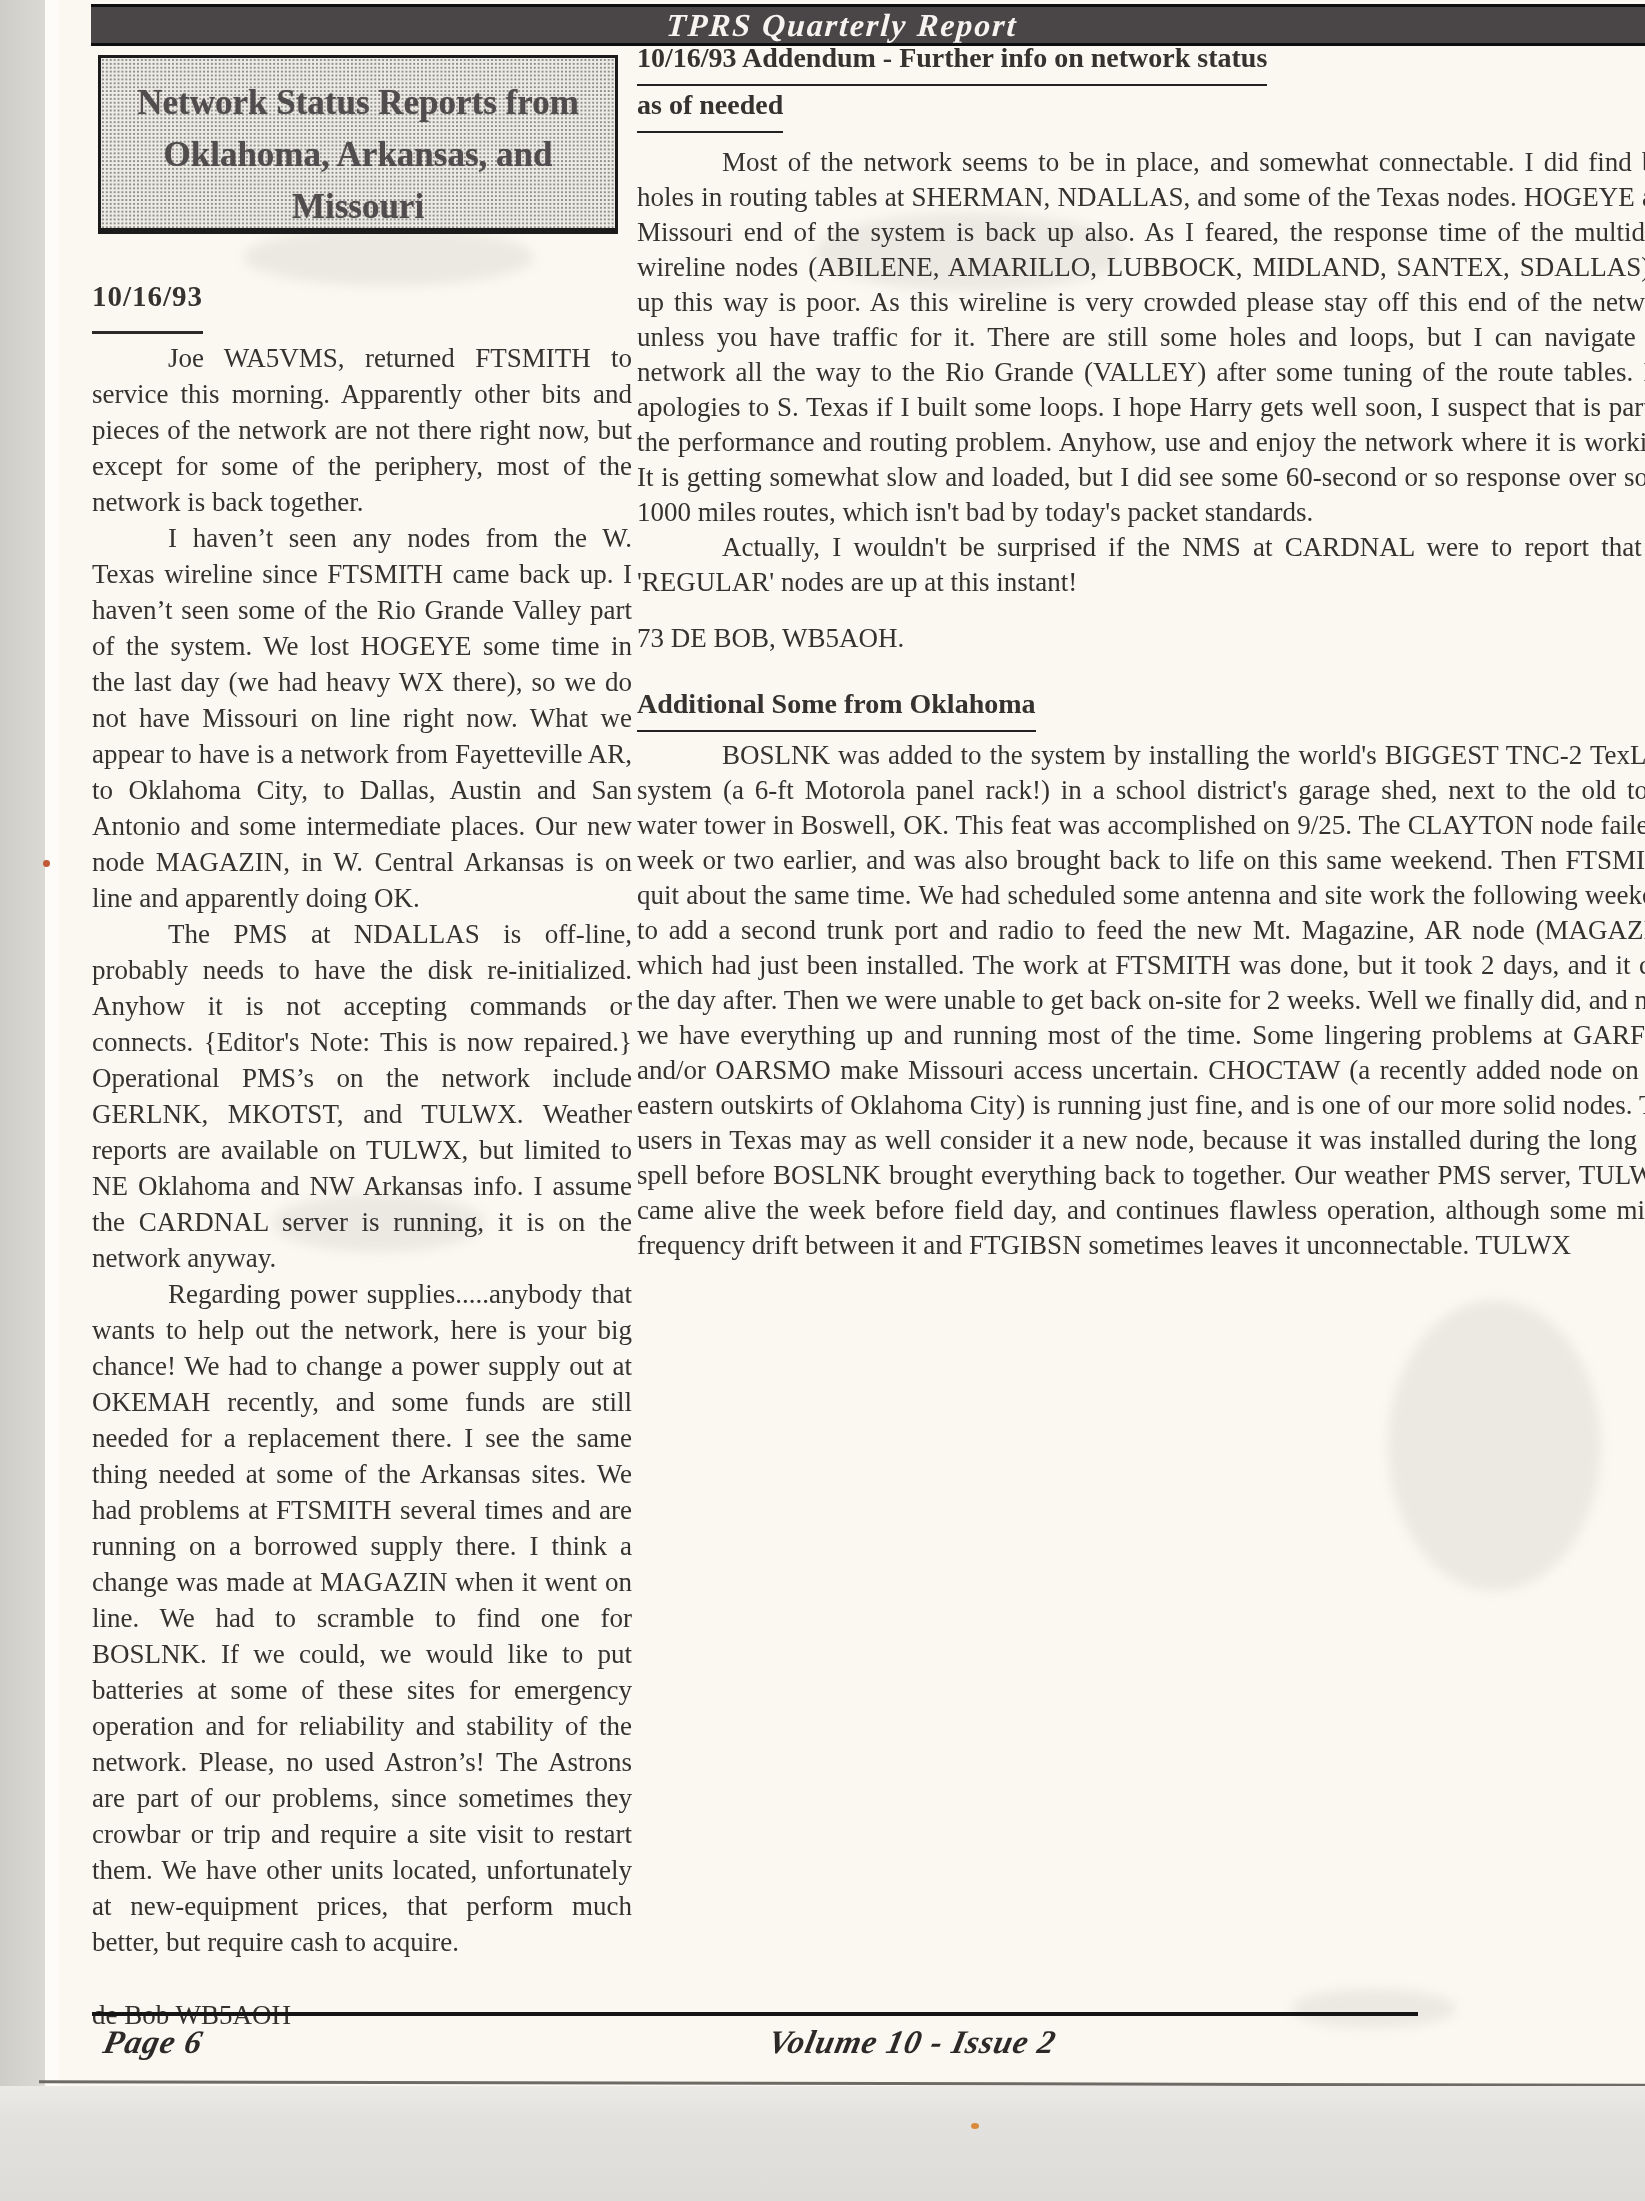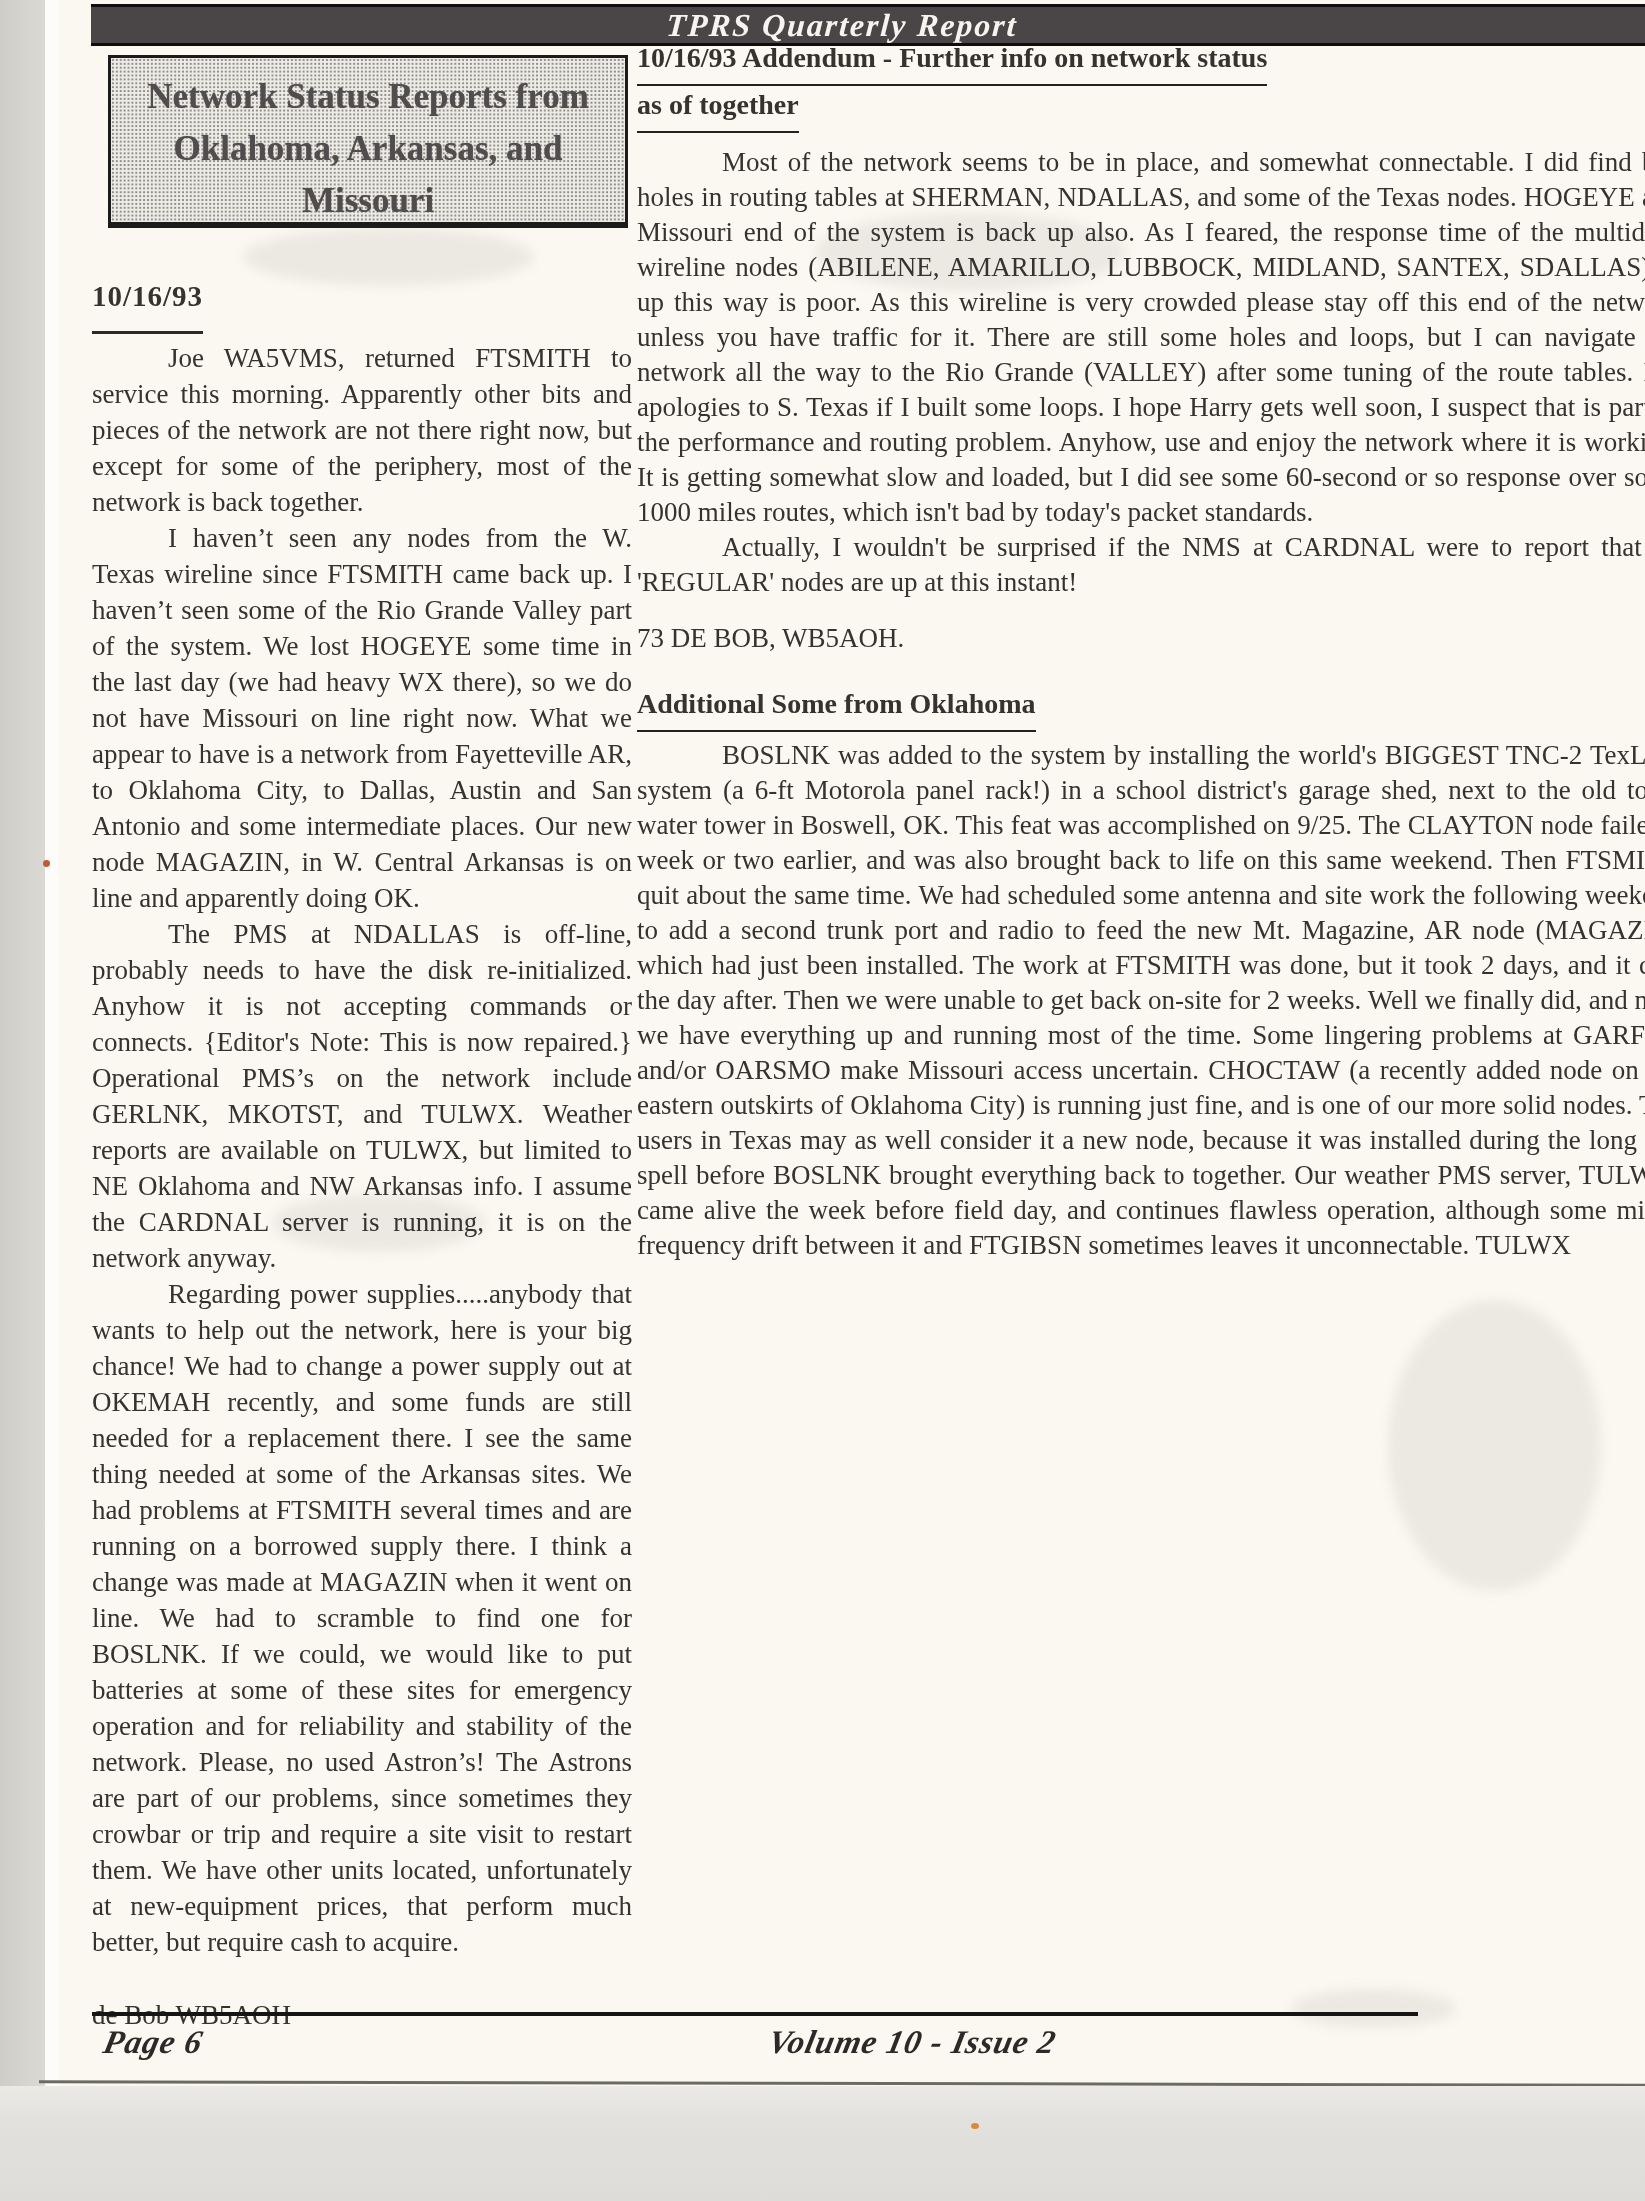--- a/index.html
+++ b/index.html
@@ -13,22 +13,22 @@
                background:linear-gradient(to bottom,#eceae6 0%,#e3e1dd 30%,#dedcd8 100%);}
   .edge-bottom-line{position:absolute;left:39px;top:2082px;width:1607px;height:2.9px;
                     background:#6d6a66;transform:rotate(0.12deg);}
   
   .masthead{position:absolute;left:91px;top:3.9px;width:1555px;height:36px;background:#4a4647;
             border-top:3.9px solid #0e0e0e;border-bottom:3.9px solid #0e0e0e;}
   .masthead-title{position:absolute;left:0;right:53px;top:0;height:36px;line-height:36px;
                   text-align:center;color:#f6f4f0;font-size:32px;font-style:italic;font-weight:bold;
                   letter-spacing:1.9px;transform:skewX(-4deg);}
   
-  .title-box{position:absolute;left:108px;top:55px;width:514px;height:151px;
-             border:3.9px solid #1b1b1b;border-bottom-width:6.8px;padding-top:13px;
+  .title-box{position:absolute;left:98px;top:55px;width:514px;height:151px;
+             border:3.9px solid #1b1b1b;border-bottom-width:6.8px;padding-top:19px;
              background-color:#edebe5;
              background-image:radial-gradient(circle, rgba(70,68,66,0.55) 1px, rgba(0,0,0,0) 1.4px);
              background-size:3.9px 3.9px;}
   .title-box-text{font-size:35px;font-weight:bold;line-height:52px;text-align:center;
                   color:#514d4f;text-shadow:0 0 1px rgba(80,77,79,0.6);}
   
   .col-left{position:absolute;left:92px;top:278px;width:540px;
             font-size:27px;line-height:36px;text-align:justify;}
   .col-right{position:absolute;left:637px;top:39px;width:1044px;
              font-size:27px;line-height:35px;text-align:justify;}
@@ -78,21 +78,21 @@
     <p>Joe WA5VMS, returned FTSMITH to service this morning.  Apparently other bits and pieces of the network are not there right now, but except for some of the periphery, most of the network is back together.</p>
     <p>I haven’t seen any nodes from the W. Texas wireline since FTSMITH came back up.  I haven’t seen some of the Rio Grande Valley part of the system.  We lost HOGEYE some time in the last day (we had heavy WX there), so we do not have Missouri on line right now.  What we appear to have is a network from Fayetteville AR, to Oklahoma City, to Dallas, Austin and San Antonio and some intermediate places.  Our new node MAGAZIN, in W. Central Arkansas is on line and apparently doing OK.</p>
     <p><span>The PMS at NDALLAS is off-line, probably needs to have the disk re-initialized.  Anyhow it is not accepting commands or connects.  </span><span class="ed-note">{Editor's Note: This is now repaired.}</span><span>  Operational PMS’s on the network include GERLNK, MKOTST, and TULWX.  Weather reports are available on TULWX, but limited to NE Oklahoma and NW Arkansas info.  I assume the CARDNAL server is running, it is on the network anyway.</span></p>
     <p>Regarding power supplies.....anybody that wants to help out the network, here is your big chance!  We had to change a power supply out at OKEMAH recently, and some funds are still needed for a replacement there.  I see the same thing needed at some of the Arkansas sites.  We had problems at FTSMITH several times and are running on a borrowed supply there.  I think a change was made at MAGAZIN when it went on line.  We had to scramble to find one for BOSLNK.  If we could, we would like to put batteries at some of these sites for emergency operation and for reliability and stability of the network.  Please, no used Astron’s!  The Astrons are part of our problems, since sometimes they crowbar or trip and require a site visit to restart them.  We have other units located, unfortunately at new-equipment prices, that perform much better, but require cash to acquire.</p>
     <p class="signature">de Bob WB5AOH</p>
   </div>
 
   <div class="col-right">
     <div class="r-heading">
       <div><span class="hl">10/16/93 Addendum - Further info on network status</span></div>
-      <div><span class="hl">as of together</span></div>
+      <div><span class="hl">as of needed</span></div>
     </div>
     <p>Most of the network seems to be in place, and somewhat connectable.  I did find bad holes in routing tables at SHERMAN, NDALLAS, and some of the Texas nodes.  HOGEYE and Missouri end of the system is back up also.  As I feared, the response time of the multidrop wireline nodes (ABILENE, AMARILLO, LUBBOCK, MIDLAND, SANTEX, SDALLAS) to up this way is poor.  As this wireline is very crowded please stay off this end of the network unless you have traffic for it.  There are still some holes and loops, but I can navigate the network all the way to the Rio Grande (VALLEY) after some tuning of the route tables.  My apologies to S. Texas if I built some loops.  I hope Harry gets well soon, I suspect that is part of the performance and routing problem.  Anyhow, use and enjoy the network where it is working.  It is getting somewhat slow and loaded, but I did see some 60-second or so response over some 1000 miles routes, which isn't bad by today's packet standards.</p>
     <p>Actually, I wouldn't be surprised if the NMS at CARDNAL were to report that all 'REGULAR' nodes are up at this instant!</p>
     <p class="signoff">73 DE BOB, WB5AOH.</p>
     <div class="r-heading news-heading">
       <span class="hl">Additional Some from Oklahoma</span>
     </div>
     <p>BOSLNK was added to the system by installing the world's BIGGEST TNC-2 TexLink system (a 6-ft Motorola panel rack!) in a school district's garage shed, next to the old town water tower in Boswell, OK.  This feat was accomplished on 9/25.  The CLAYTON node failed a week or two earlier, and was also brought back to life on this same weekend.  Then FTSMITH quit about the same time.  We had scheduled some antenna and site work the following weekend to add a second trunk port and radio to feed the new Mt. Magazine, AR node (MAGAZIN) which had just been installed.  The work at FTSMITH was done, but it took 2 days, and it quit the day after.  Then we were unable to get back on-site for 2 weeks.  Well we finally did, and now we have everything up and running most of the time.  Some lingering problems at GARFLD and/or OARSMO make Missouri access uncertain.  CHOCTAW (a recently added node on the eastern outskirts of Oklahoma City) is running just fine, and is one of our more solid nodes.  The users in Texas may as well consider it a new node, because it was installed during the long dry spell before BOSLNK brought everything back to together.  Our weather PMS server, TULWX, came alive the week before field day, and continues flawless operation, although some minor frequency drift between it and FTGIBSN sometimes leaves it unconnectable.  TULWX</p>
   </div>
 

